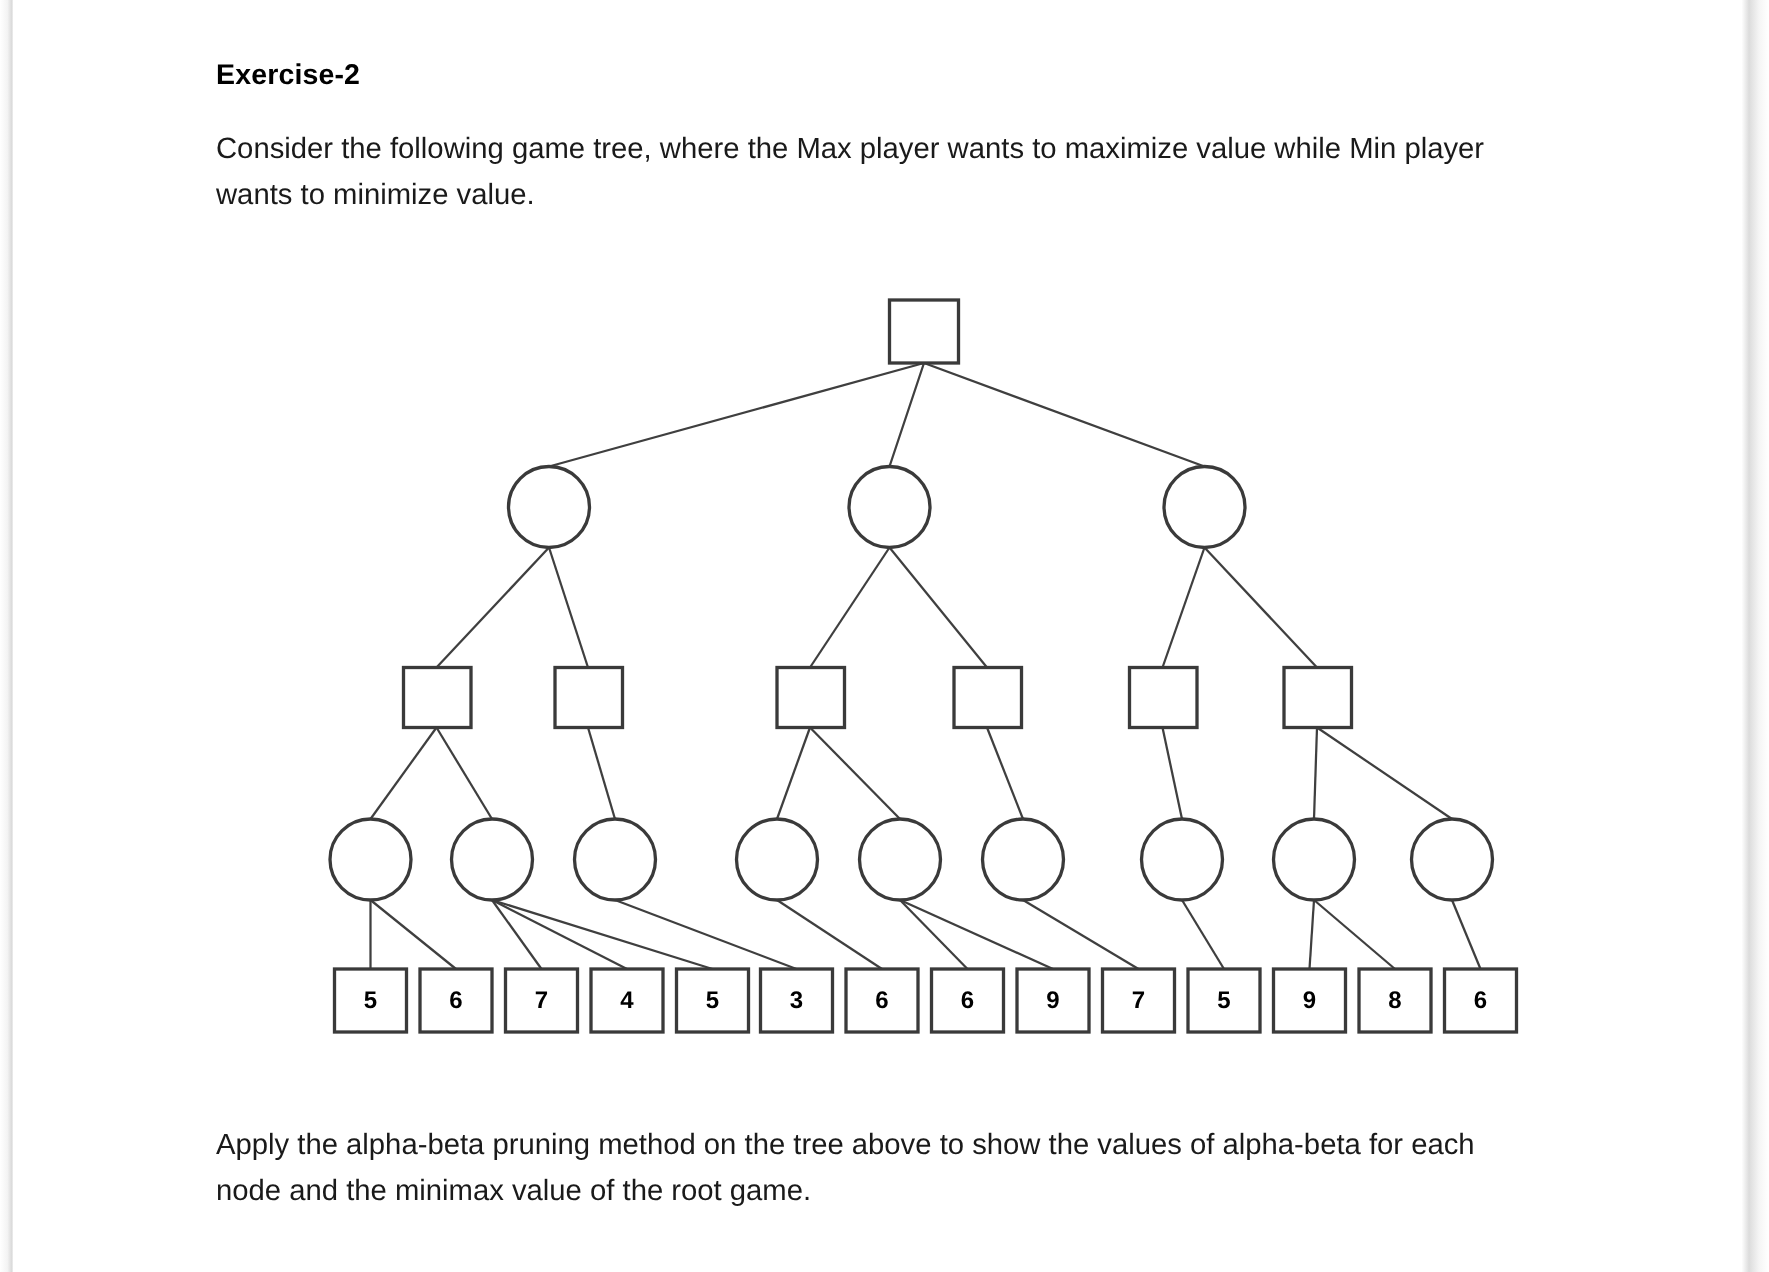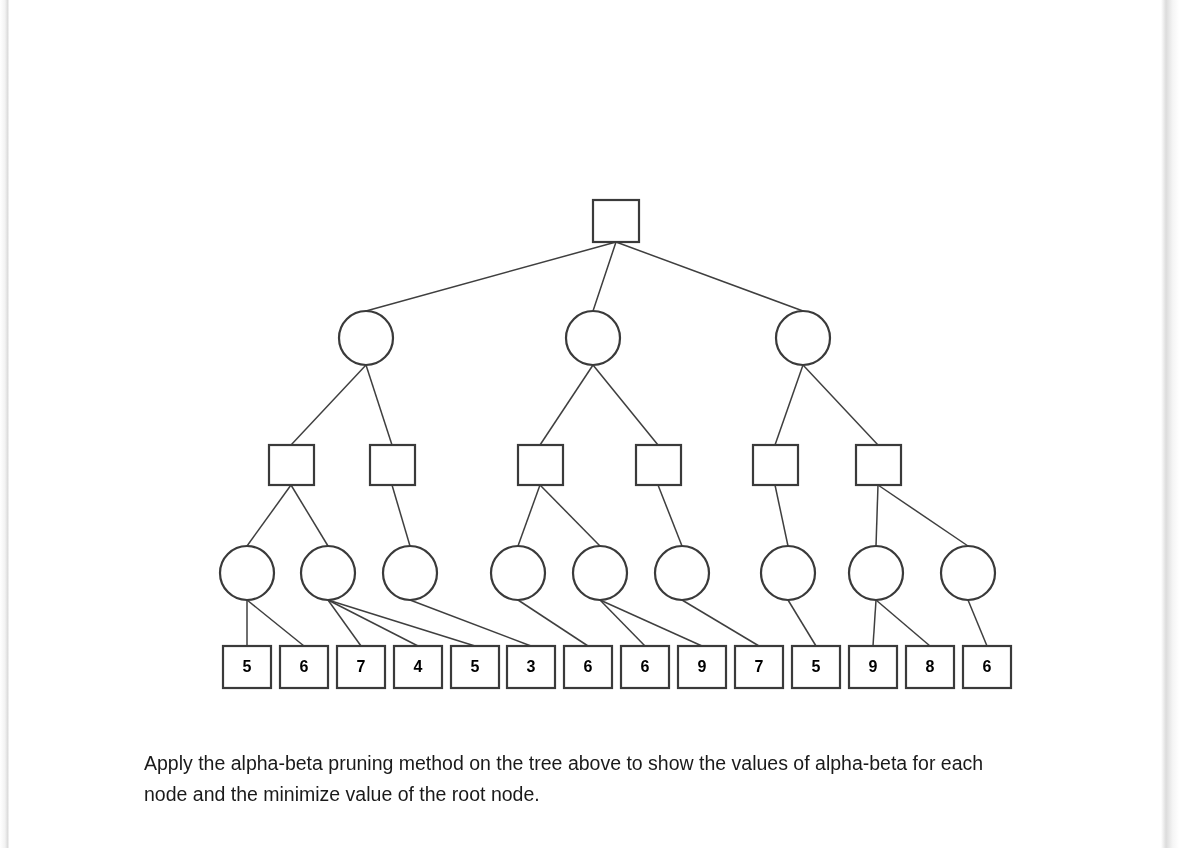--- a/index.html
+++ b/index.html
@@ -107,20 +107,24 @@
 </head>
 <body>
 
 <div id="page">
 
   <div class="gutter-left"></div>
   <div class="gutter-right"></div>
 
   <div class="sheet">
 
+    <div class="content">
+      <h1 class="exercise-title">Exercise-2</h1>
+      <p class="para">Consider the following game tree, where the Max player wants to maximize value while Min player wants to minimize value.</p>
+    </div>
 
     <div class="tree-wrap">
       <svg class="game-tree" id="tree-svg" width="1030" height="540" viewBox="0 0 1030 540">
         <g id="edges-layer">
             <line class="edge" x1="596" y1="74" x2="346" y2="143"></line>
             <line class="edge" x1="596" y1="74" x2="573" y2="143"></line>
             <line class="edge" x1="596" y1="74" x2="783" y2="143"></line>
             <line class="edge" x1="346" y1="197" x2="271" y2="277"></line>
             <line class="edge" x1="346" y1="197" x2="372" y2="277"></line>
             <line class="edge" x1="573" y1="197" x2="520" y2="277"></line>
@@ -226,16 +230,16 @@
               <text class="leaf-label" x="910" y="500">8</text>
             </g>
             <g>
               <rect class="leaf-box" x="943" y="478" width="48" height="42"></rect>
               <text class="leaf-label" x="967" y="500">6</text>
             </g>
           </g>
       </svg>
     </div>
 
-    <p class="para-bottom">Apply the alpha-beta pruning method on the tree above to show the values of alpha-beta for each node and the minimize value of the root node.</p>
+    <p class="para-bottom">Apply the alpha-beta pruning method on the tree above to show the values of alpha-beta for each node and the minimax value of the root game.</p>
 
   </div>
 </div>
 
 </body></html>

